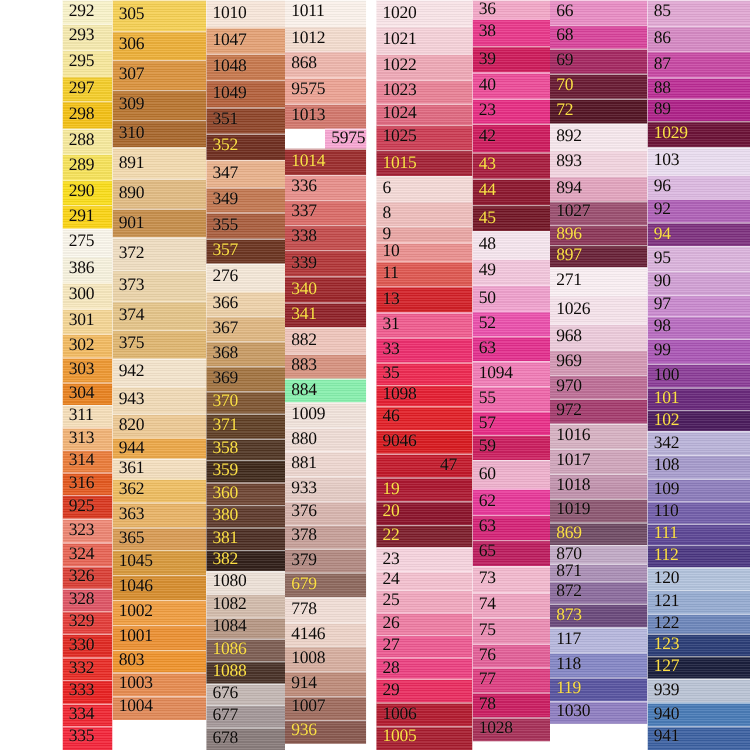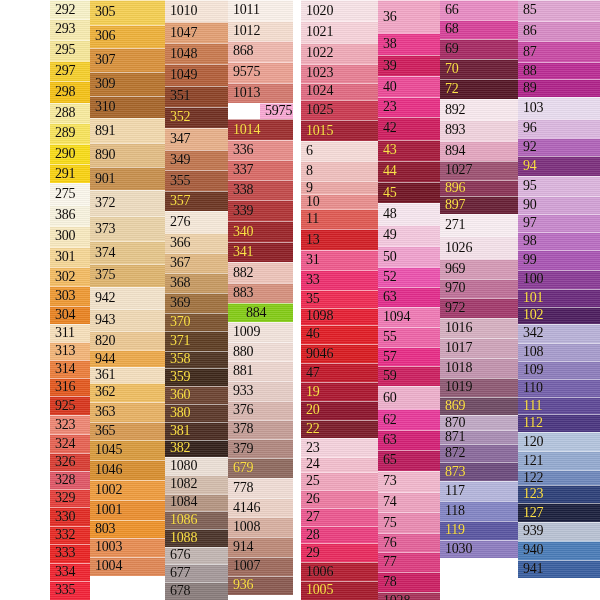--- a/index.html
+++ b/index.html
@@ -388,21 +388,21 @@
       </div>
       <div class="swatch" style="background: rgb(142, 31, 38); height: 20.0278px;">
         <span class="code light">341</span>
       </div>
       <div class="swatch" style="background: rgb(238, 196, 186); height: 20.8623px;">
         <span class="code">882</span>
       </div>
       <div class="swatch" style="background: rgb(214, 145, 126); height: 20.0278px;">
         <span class="code">883</span>
       </div>
-      <div class="swatch" style="background: #84cc16; height: 19.1933px; padding-left: 13px;">
+      <div class="swatch" style="background: #86efac; height: 19.1933px;">
         <span class="code">884</span>
       </div>
       <div class="swatch" style="background: rgb(242, 228, 220); height: 20.0278px;">
         <span class="code">1009</span>
       </div>
       <div class="swatch" style="background: rgb(240, 222, 215); height: 19.1933px;">
         <span class="code">880</span>
       </div>
       <div class="swatch" style="background: rgb(237, 214, 207); height: 19.1933px;">
         <span class="code">881</span>
@@ -492,21 +492,21 @@
       </div>
       <div class="swatch" style="background: rgb(230, 31, 51); height: 17.0697px;">
         <span class="code">1098</span>
       </div>
       <div class="swatch" style="background: rgb(225, 29, 37); height: 18.7767px;">
         <span class="code">46</span>
       </div>
       <div class="swatch" style="background: rgb(217, 27, 32); height: 19.6302px;">
         <span class="code">9046</span>
       </div>
-      <div class="swatch" style="background: rgb(194, 24, 42); height: 18.7767px;">
+      <div class="swatch" style="background: rgb(194, 24, 42); height: 18.7767px; padding-left: 46px;">
         <span class="code">47</span>
       </div>
       <div class="swatch" style="background: rgb(172, 23, 48); height: 18.7767px;">
         <span class="code light">19</span>
       </div>
       <div class="swatch" style="background: rgb(141, 21, 45); height: 18.7767px;">
         <span class="code light">20</span>
       </div>
       <div class="swatch" style="background: rgb(124, 28, 42); height: 18.7767px;">
         <span class="code light">22</span>
@@ -533,21 +533,21 @@
         <span class="code">29</span>
       </div>
       <div class="swatch" style="background: rgb(180, 29, 49); height: 18.7767px;">
         <span class="code">1006</span>
       </div>
       <div class="swatch" style="background: rgb(166, 27, 45); height: 18.7767px;">
         <span class="code light">1005</span>
       </div>
     </div>
     <div class="col" style="left: 378px; width: 62px;">
-      <div class="swatch" style="background: rgb(242, 166, 198); height: 33px;">
+      <div class="swatch" style="background: rgb(242, 166, 198); height: 15px;">
         <span class="code">36</span>
       </div>
       <div class="swatch" style="background: rgb(234, 57, 140); height: 22.1311px;">
         <span class="code">38</span>
       </div>
       <div class="swatch" style="background: rgb(207, 28, 92); height: 21.3115px;">
         <span class="code">39</span>
       </div>
       <div class="swatch" style="background: rgb(236, 74, 151); height: 20.4918px;">
         <span class="code">40</span>
@@ -661,20 +661,23 @@
       </div>
       <div class="swatch" style="background: rgb(103, 31, 53); height: 17.8862px;">
         <span class="code light">897</span>
       </div>
       <div class="swatch" style="background: rgb(249, 238, 242); height: 22.7642px;">
         <span class="code">271</span>
       </div>
       <div class="swatch" style="background: rgb(245, 226, 234); height: 22.7642px;">
         <span class="code">1026</span>
       </div>
+      <div class="swatch" style="background: rgb(238, 205, 221); height: 21.1382px;">
+        <span class="code">968</span>
+      </div>
       <div class="swatch" style="background: rgb(213, 154, 182); height: 19.5122px;">
         <span class="code">969</span>
       </div>
       <div class="swatch" style="background: rgb(191, 112, 152); height: 19.5122px;">
         <span class="code">970</span>
       </div>
       <div class="swatch" style="background: rgb(163, 58, 108); height: 19.5122px;">
         <span class="code">972</span>
       </div>
       <div class="swatch" style="background: rgb(214, 176, 193); height: 20.3252px;">
@@ -726,20 +729,23 @@
       </div>
       <div class="swatch" style="background: rgb(201, 74, 165); height: 21.3675px;">
         <span class="code">87</span>
       </div>
       <div class="swatch" style="background: rgb(187, 44, 148); height: 17.094px;">
         <span class="code">88</span>
       </div>
       <div class="swatch" style="background: rgb(176, 35, 138); height: 17.094px;">
         <span class="code">89</span>
       </div>
+      <div class="swatch" style="background: rgb(109, 19, 56); height: 21.3675px;">
+        <span class="code light">1029</span>
+      </div>
       <div class="swatch" style="background: rgb(233, 220, 239); height: 22.2222px;">
         <span class="code">103</span>
       </div>
       <div class="swatch" style="background: rgb(219, 184, 224); height: 18.8034px;">
         <span class="code">96</span>
       </div>
       <div class="swatch" style="background: rgb(177, 99, 185); height: 18.8034px;">
         <span class="code">92</span>
       </div>
       <div class="swatch" style="background: rgb(124, 47, 125); height: 19.6581px;">

